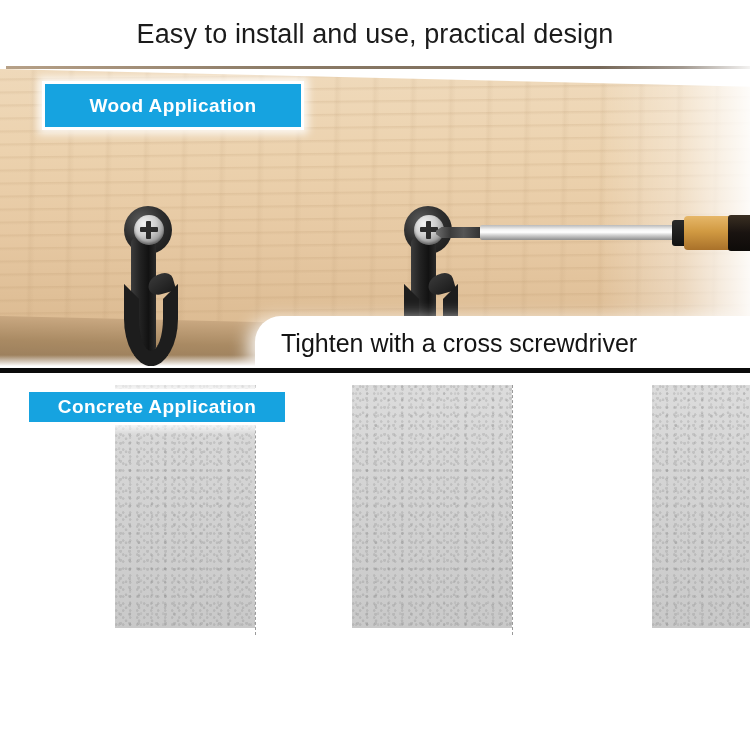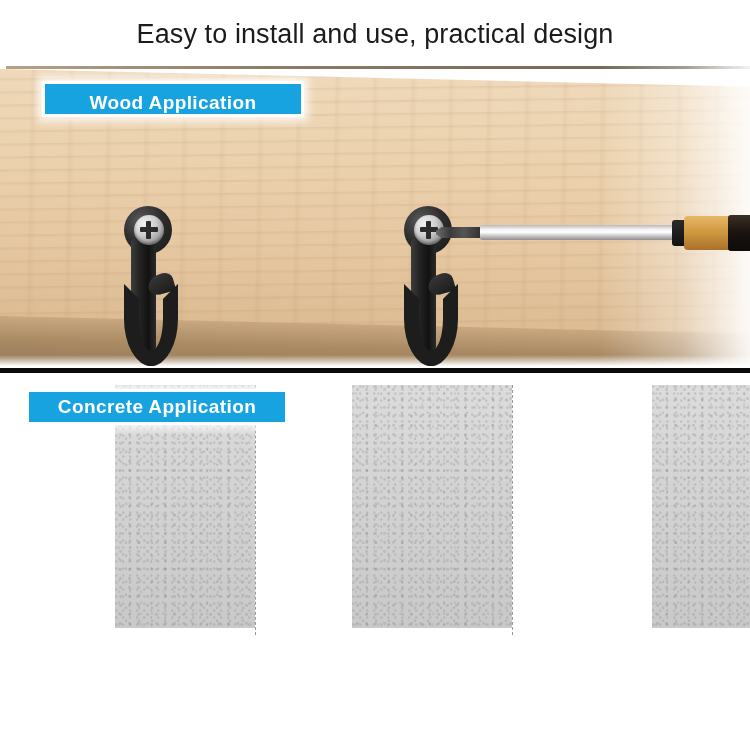--- a/index.html
+++ b/index.html
@@ -75,21 +75,21 @@
     background: #16a3e0;
     border: 3px solid #ffffff;
     display: flex; align-items: center; justify-content: center;
     box-shadow: 0 0 8px 4px rgba(255,255,255,0.85);
   }
   .badge-label {
     color: #ffffff; font-size: 19px; font-weight: bold;
     letter-spacing: .4px; white-space: nowrap;
     font-family: "Liberation Sans", sans-serif;
   }
-  #badge-wood { left: 42px; top: 81px; width: 262px; height: 36px; align-items: flex-end; }
+  #badge-wood { left: 42px; top: 81px; width: 262px; height: 49px; }
   #badge-concrete { left: 26px; top: 389px; width: 262px; height: 36px; }
 
   
   .hook {
     position: absolute;
     width: 62px; height: 165px;
   }
   .hook .screw-boss {
     position: absolute; left: 6px; top: 0; width: 48px; height: 48px;
     background: radial-gradient(circle at 35% 30%, #5a5a5a 0%, #2e2e2e 45%, #171717 100%);
@@ -241,20 +241,23 @@
       <div class="sd-collar"></div>
       <div class="sd-handle"></div>
       <div class="sd-band"></div>
     </div>
   </div>
 
   <div class="badge" id="badge-wood">
     <span class="badge-label">Wood Application</span>
   </div>
 
+  <div class="callout-band">
+    <span class="callout-text">Tighten with a cross screwdriver</span>
+  </div>
 
   <div class="section-rule"></div>
 
   <div class="concrete-section">
 
     <div class="concrete-block" id="cblock-1"></div>
     <div class="concrete-block" id="cblock-2"></div>
     <div class="concrete-block" id="cblock-3"></div>
 
     <div class="divider" id="divider-1"></div>

